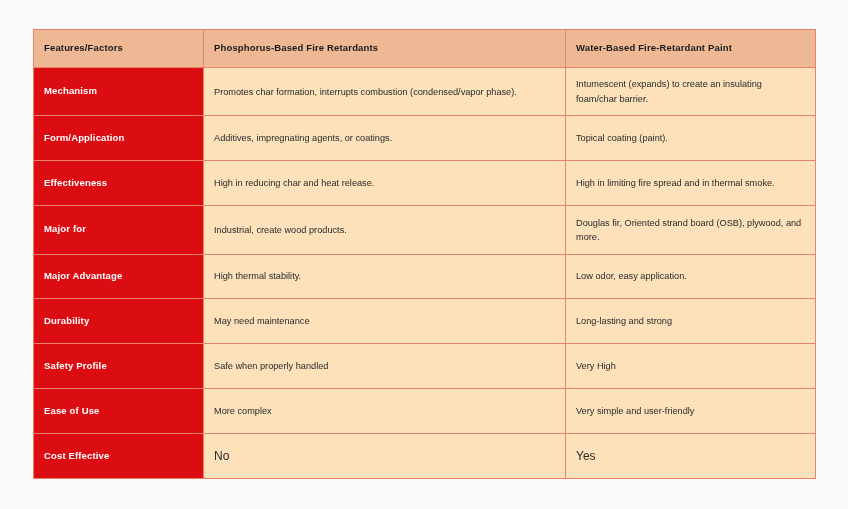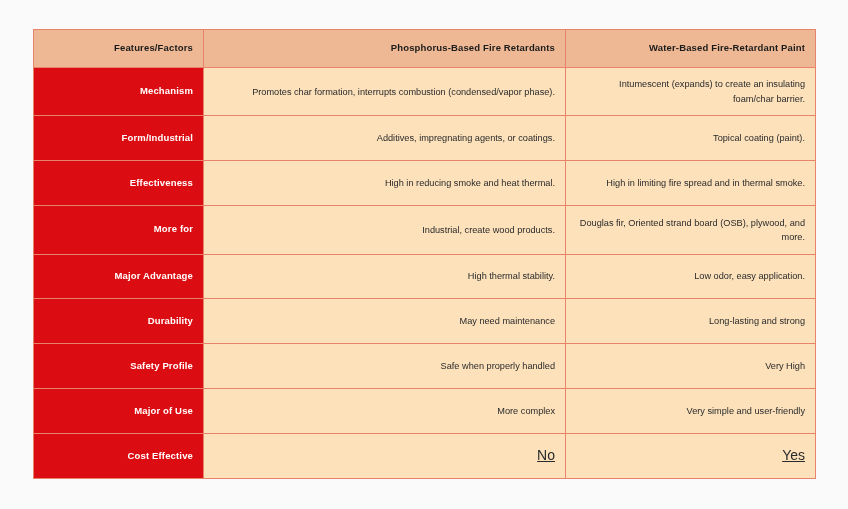--- a/index.html
+++ b/index.html
@@ -33,21 +33,21 @@
     height: 450px;
     border: 1px solid #e8836b;
   }
   table.compare col.c-feature { width: 170px; }
   table.compare col.c-phos    { width: 362px; }
   table.compare col.c-water   { width: 250px; }
 
   table.compare th,
   table.compare td {
     border: 1px solid #e8836b;
-    text-align: right;
+    text-align: left;
     vertical-align: middle;
     padding: 6px 10px;
     box-sizing: border-box;
   }
 
   
   thead th {
     background: #eeb894;
     color: #1b1b1b;
     font-size: 9.5px;
@@ -69,22 +69,21 @@
 
   
   tbody td.datacell {
     background: #fce1bb;
     color: #2a2a2a;
     font-size: 9.2px;
     font-weight: normal;
     line-height: 1.55;
   }
   tbody td.datacell.small {
-    font-size: 14px;
-    text-decoration: underline;
+    font-size: 12px;
   }
   tbody tr { height: 38.5px; }
 </style>
 </head>
 <body>
 
 <div class="page">
   <div class="table-wrap">
     <table class="compare">
       <colgroup>
@@ -99,51 +98,51 @@
           <th>Water-Based Fire-Retardant Paint</th>
         </tr>
       </thead>
       <tbody>
         <tr>
           <th class="rowlabel">Mechanism</th>
           <td class="datacell">Promotes char formation, interrupts combustion (condensed/vapor phase).</td>
           <td class="datacell">Intumescent (expands) to create an insulating foam/char barrier.</td>
         </tr>
         <tr>
-          <th class="rowlabel">Form/Industrial</th>
+          <th class="rowlabel">Form/Application</th>
           <td class="datacell">Additives, impregnating agents, or coatings.</td>
           <td class="datacell">Topical coating (paint).</td>
         </tr>
         <tr>
           <th class="rowlabel">Effectiveness</th>
-          <td class="datacell">High in reducing smoke and heat thermal.</td>
+          <td class="datacell">High in reducing char and heat release.</td>
           <td class="datacell">High in limiting fire spread and in thermal smoke.</td>
         </tr>
         <tr>
-          <th class="rowlabel">More for</th>
+          <th class="rowlabel">Major for</th>
           <td class="datacell">Industrial, create wood products.</td>
           <td class="datacell">Douglas fir, Oriented strand board (OSB), plywood, and more.</td>
         </tr>
         <tr>
           <th class="rowlabel">Major Advantage</th>
           <td class="datacell">High thermal stability.</td>
           <td class="datacell">Low odor, easy application.</td>
         </tr>
         <tr>
           <th class="rowlabel">Durability</th>
           <td class="datacell">May need maintenance</td>
           <td class="datacell">Long-lasting and strong</td>
         </tr>
         <tr>
           <th class="rowlabel">Safety Profile</th>
           <td class="datacell">Safe when properly handled</td>
           <td class="datacell">Very High</td>
         </tr>
         <tr>
-          <th class="rowlabel">Major of Use</th>
+          <th class="rowlabel">Ease of Use</th>
           <td class="datacell">More complex</td>
           <td class="datacell">Very simple and user-friendly</td>
         </tr>
         <tr>
           <th class="rowlabel">Cost Effective</th>
           <td class="datacell small">No</td>
           <td class="datacell small">Yes</td>
         </tr>
       </tbody>
     </table>

